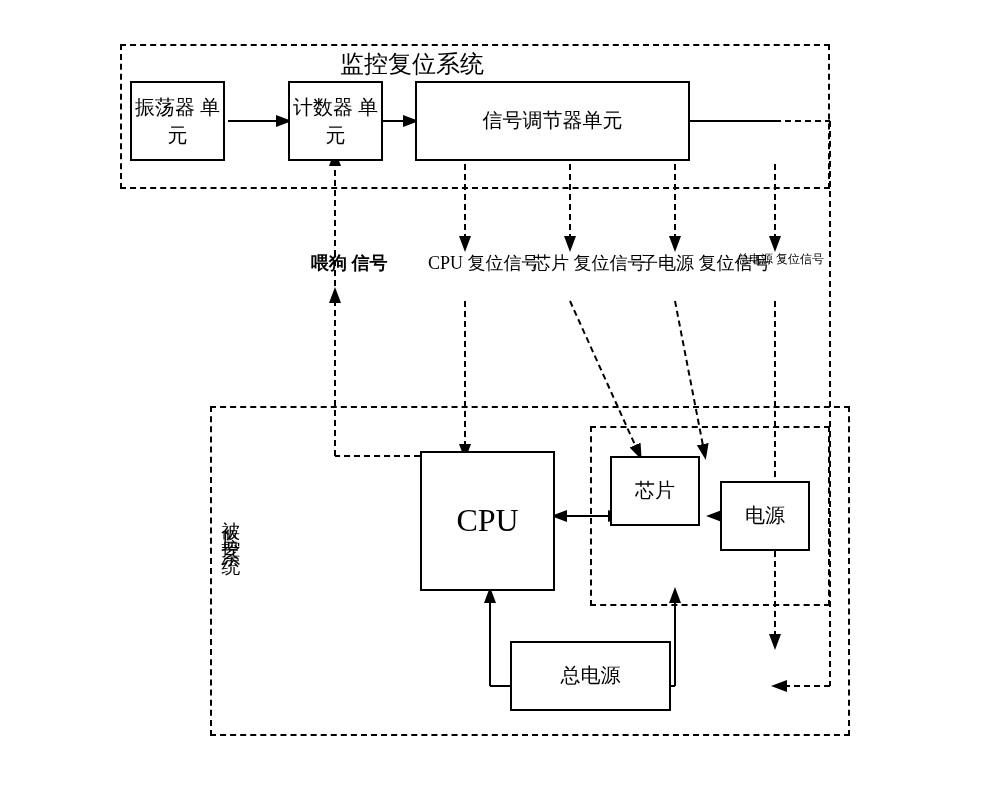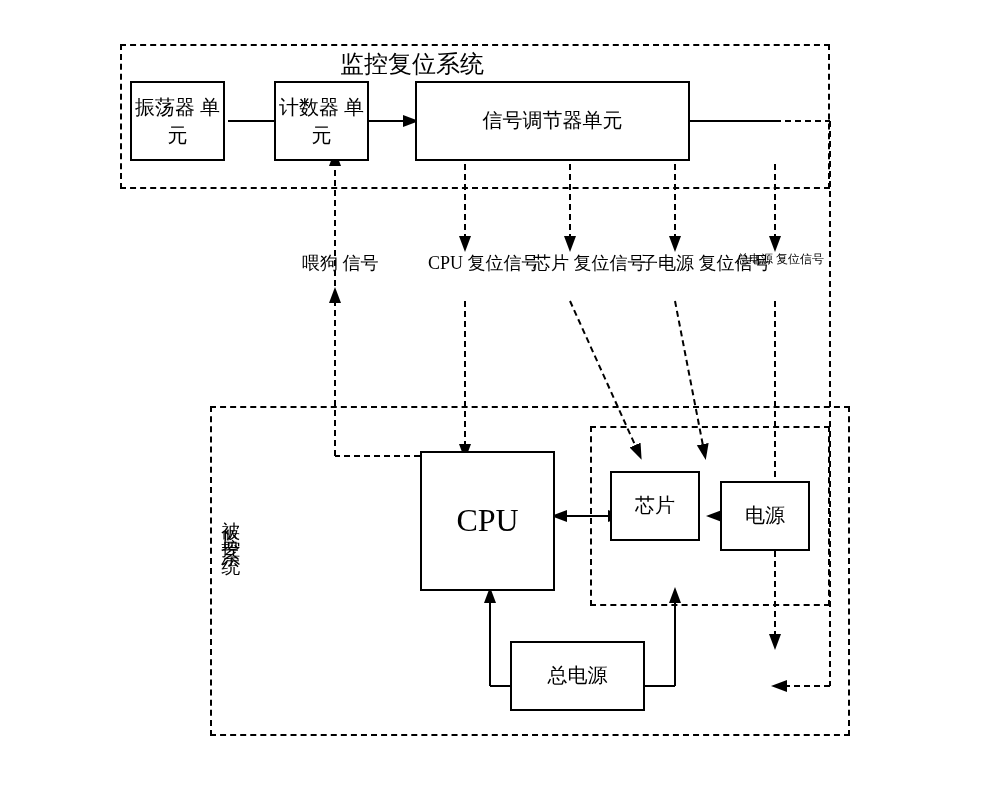--- a/index.html
+++ b/index.html
@@ -148,30 +148,30 @@
 控
 系
 统</span>
   </div>
 
   <div class="box" style="left:20px; top:55px; width:95px; height:80px; line-height:1.4;text-align:center;">
     <span>振荡器
 单元</span>
   </div>
 
-  <div class="box" style="left:164px; top:55px; width:95px; height:80px; line-height:1.4;">
+  <div class="box" style="left:178px; top:55px; width:95px; height:80px; line-height:1.4;">
     <span>计数器
 单元</span>
   </div>
 
   <div class="box" style="left:305px; top:55px; width:275px; height:80px;justify-content:center;">
     <span>信号调节器单元</span>
   </div>
 
-  <div class="label" style="left:192px; top:225px; font-size:18px; text-align:center; line-height:1.4;">
+  <div class="label" style="left:201px; top:225px; font-size:18px; text-align:center; line-height:1.4;font-weight:bold;">
     <span>喂狗
 信号</span>
   </div>
 
   <div class="label" style="left:318px; top:225px; font-size:18px; text-align:center; line-height:1.4;">
     <span>CPU
 复位信号</span>
   </div>
 
   <div class="label" style="left:423px; top:225px; font-size:18px; text-align:center; line-height:1.4;">
@@ -186,25 +186,25 @@
 
   <div class="label" style="left:627px; top:225px; font-size:12px; text-align:center; line-height:1.4;">
     <span>总电源
 复位信号</span>
   </div>
 
   <div class="box" style="left:310px; top:425px; width:135px; height:140px; font-size:32px; font-weight:normal;">
     <span>CPU</span>
   </div>
 
-  <div class="box" style="left:500px; top:445px; width:90px; height:70px;align-items:center;">
+  <div class="box" style="left:500px; top:430px; width:90px; height:70px;align-items:center;">
     <span>芯片</span>
   </div>
 
   <div class="box" style="left:610px; top:455px; width:90px; height:70px;justify-content:center;">
     <span>电源</span>
   </div>
 
-  <div class="box" style="left:400px; top:615px; width:135px; height:70px;">
+  <div class="box" style="left:400px; top:615px; width:161px; height:70px;">
     <span>总电源</span>
   </div>
 
 </div>
 
 </body></html>

